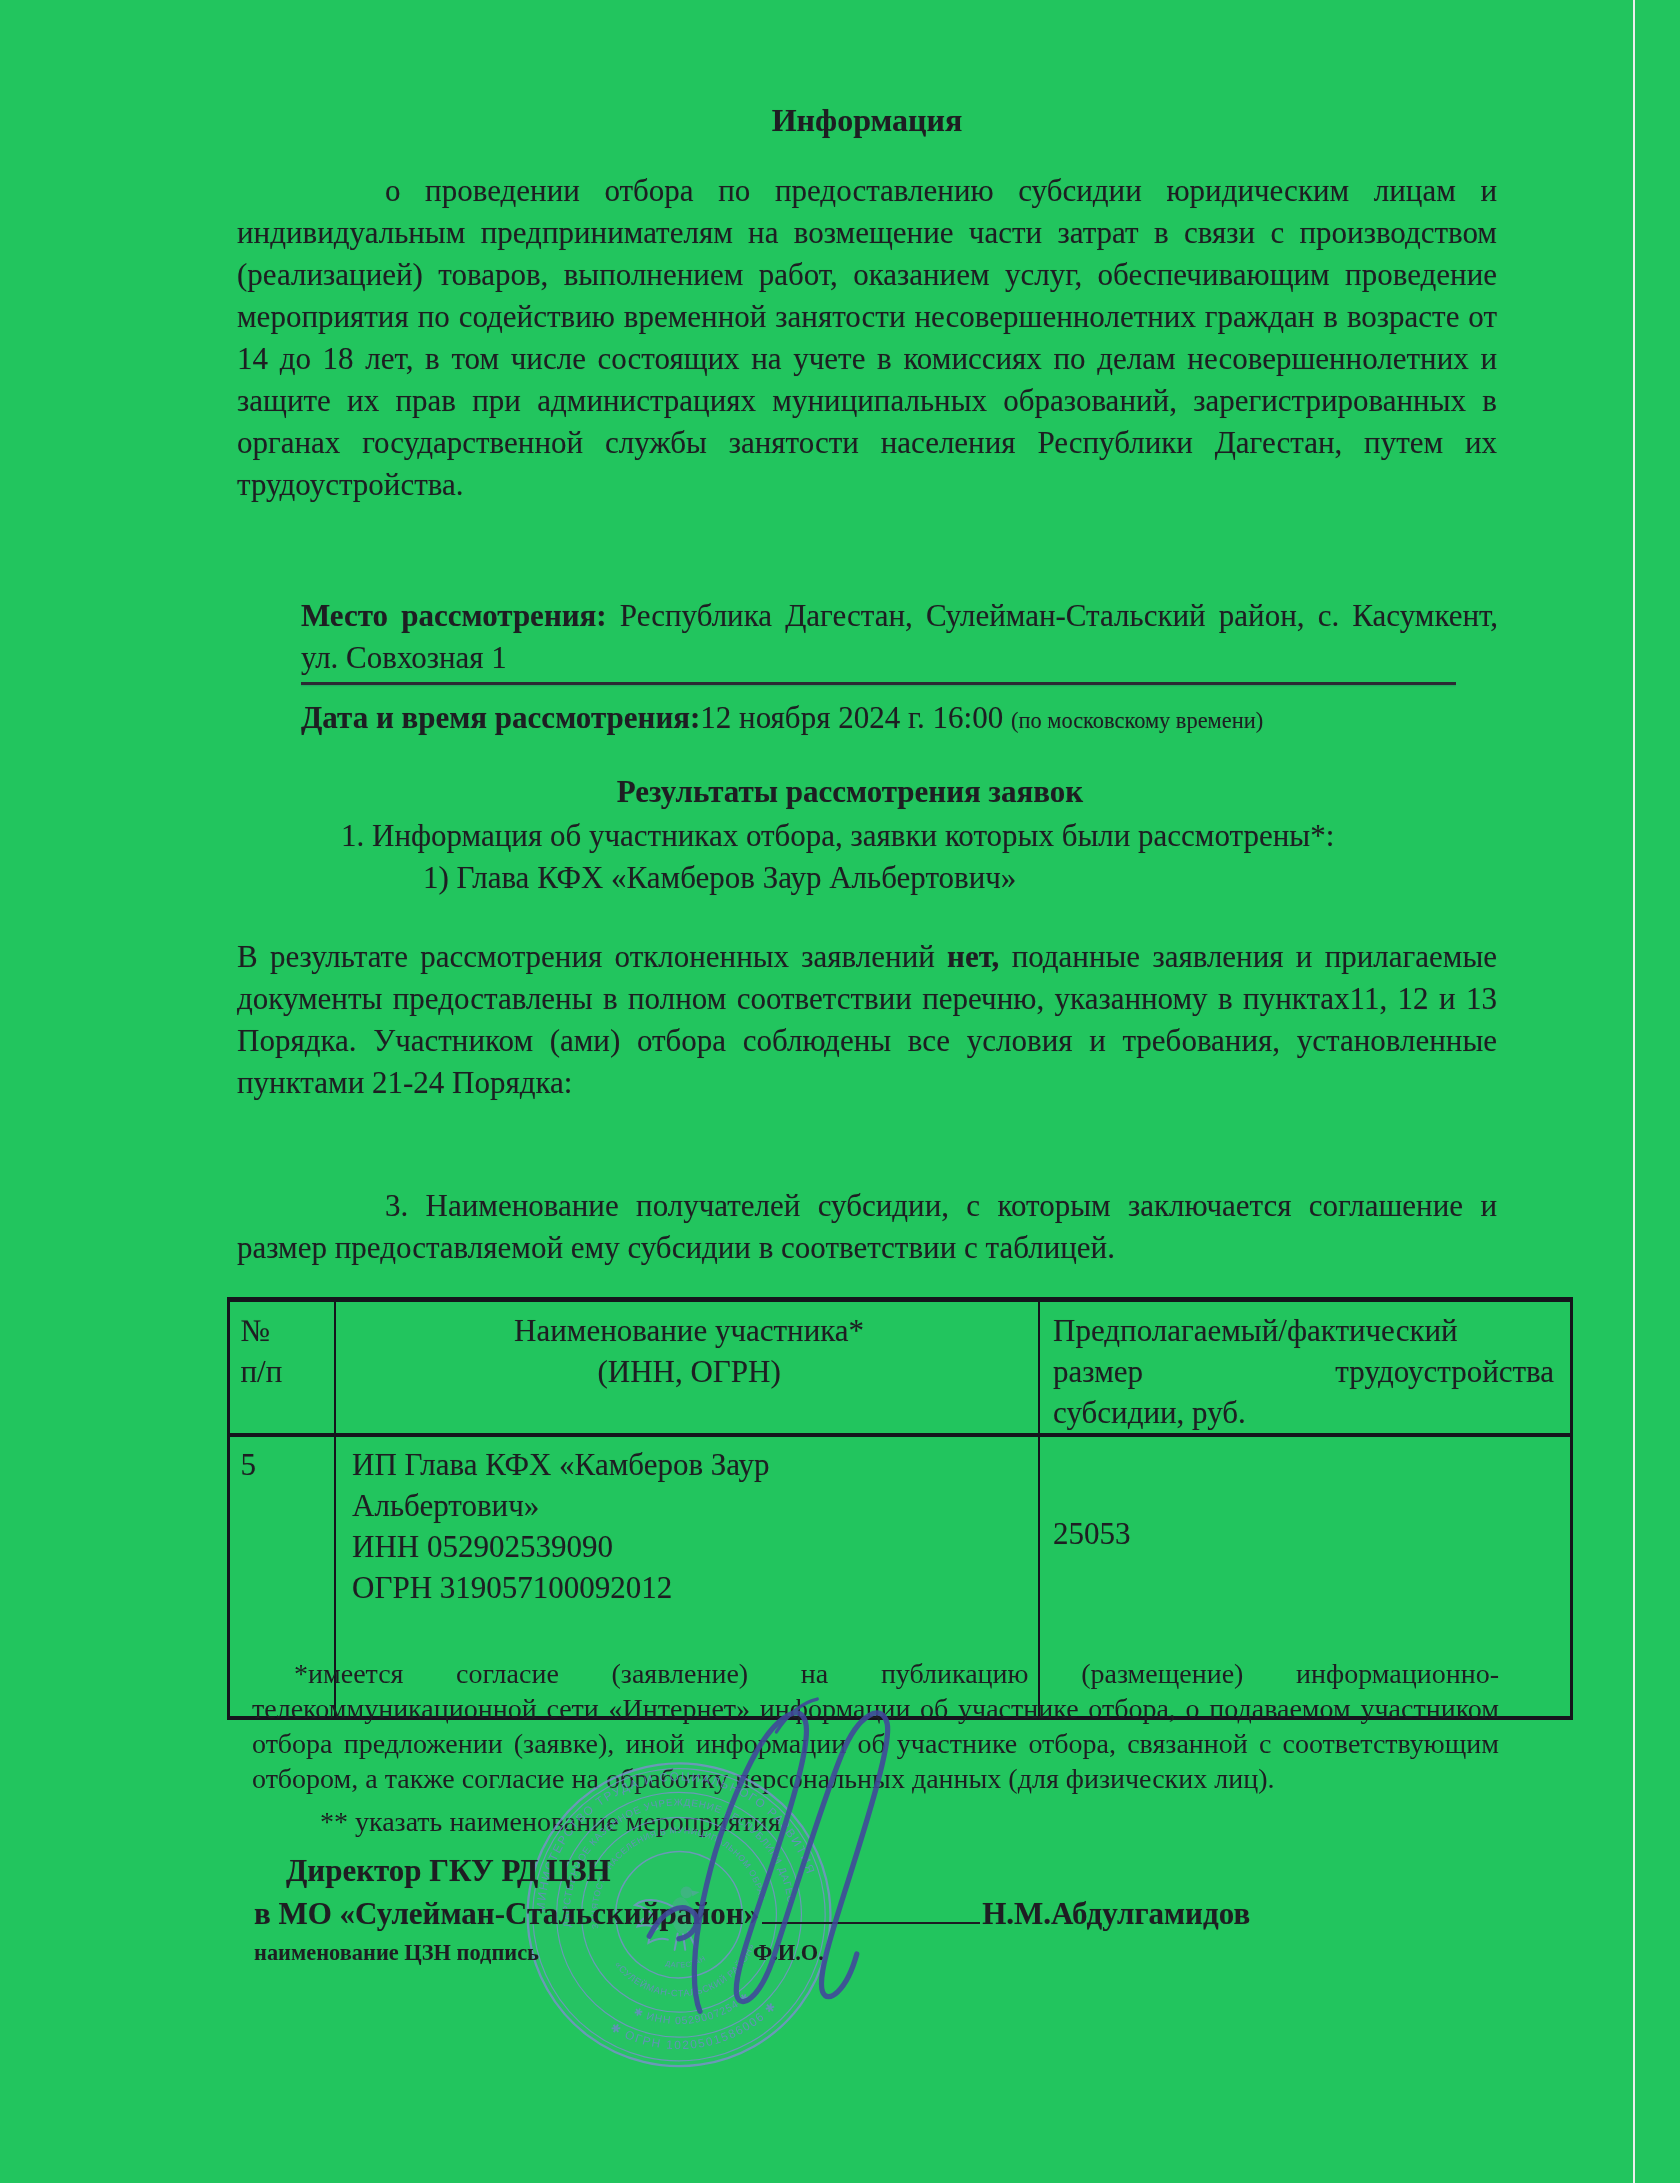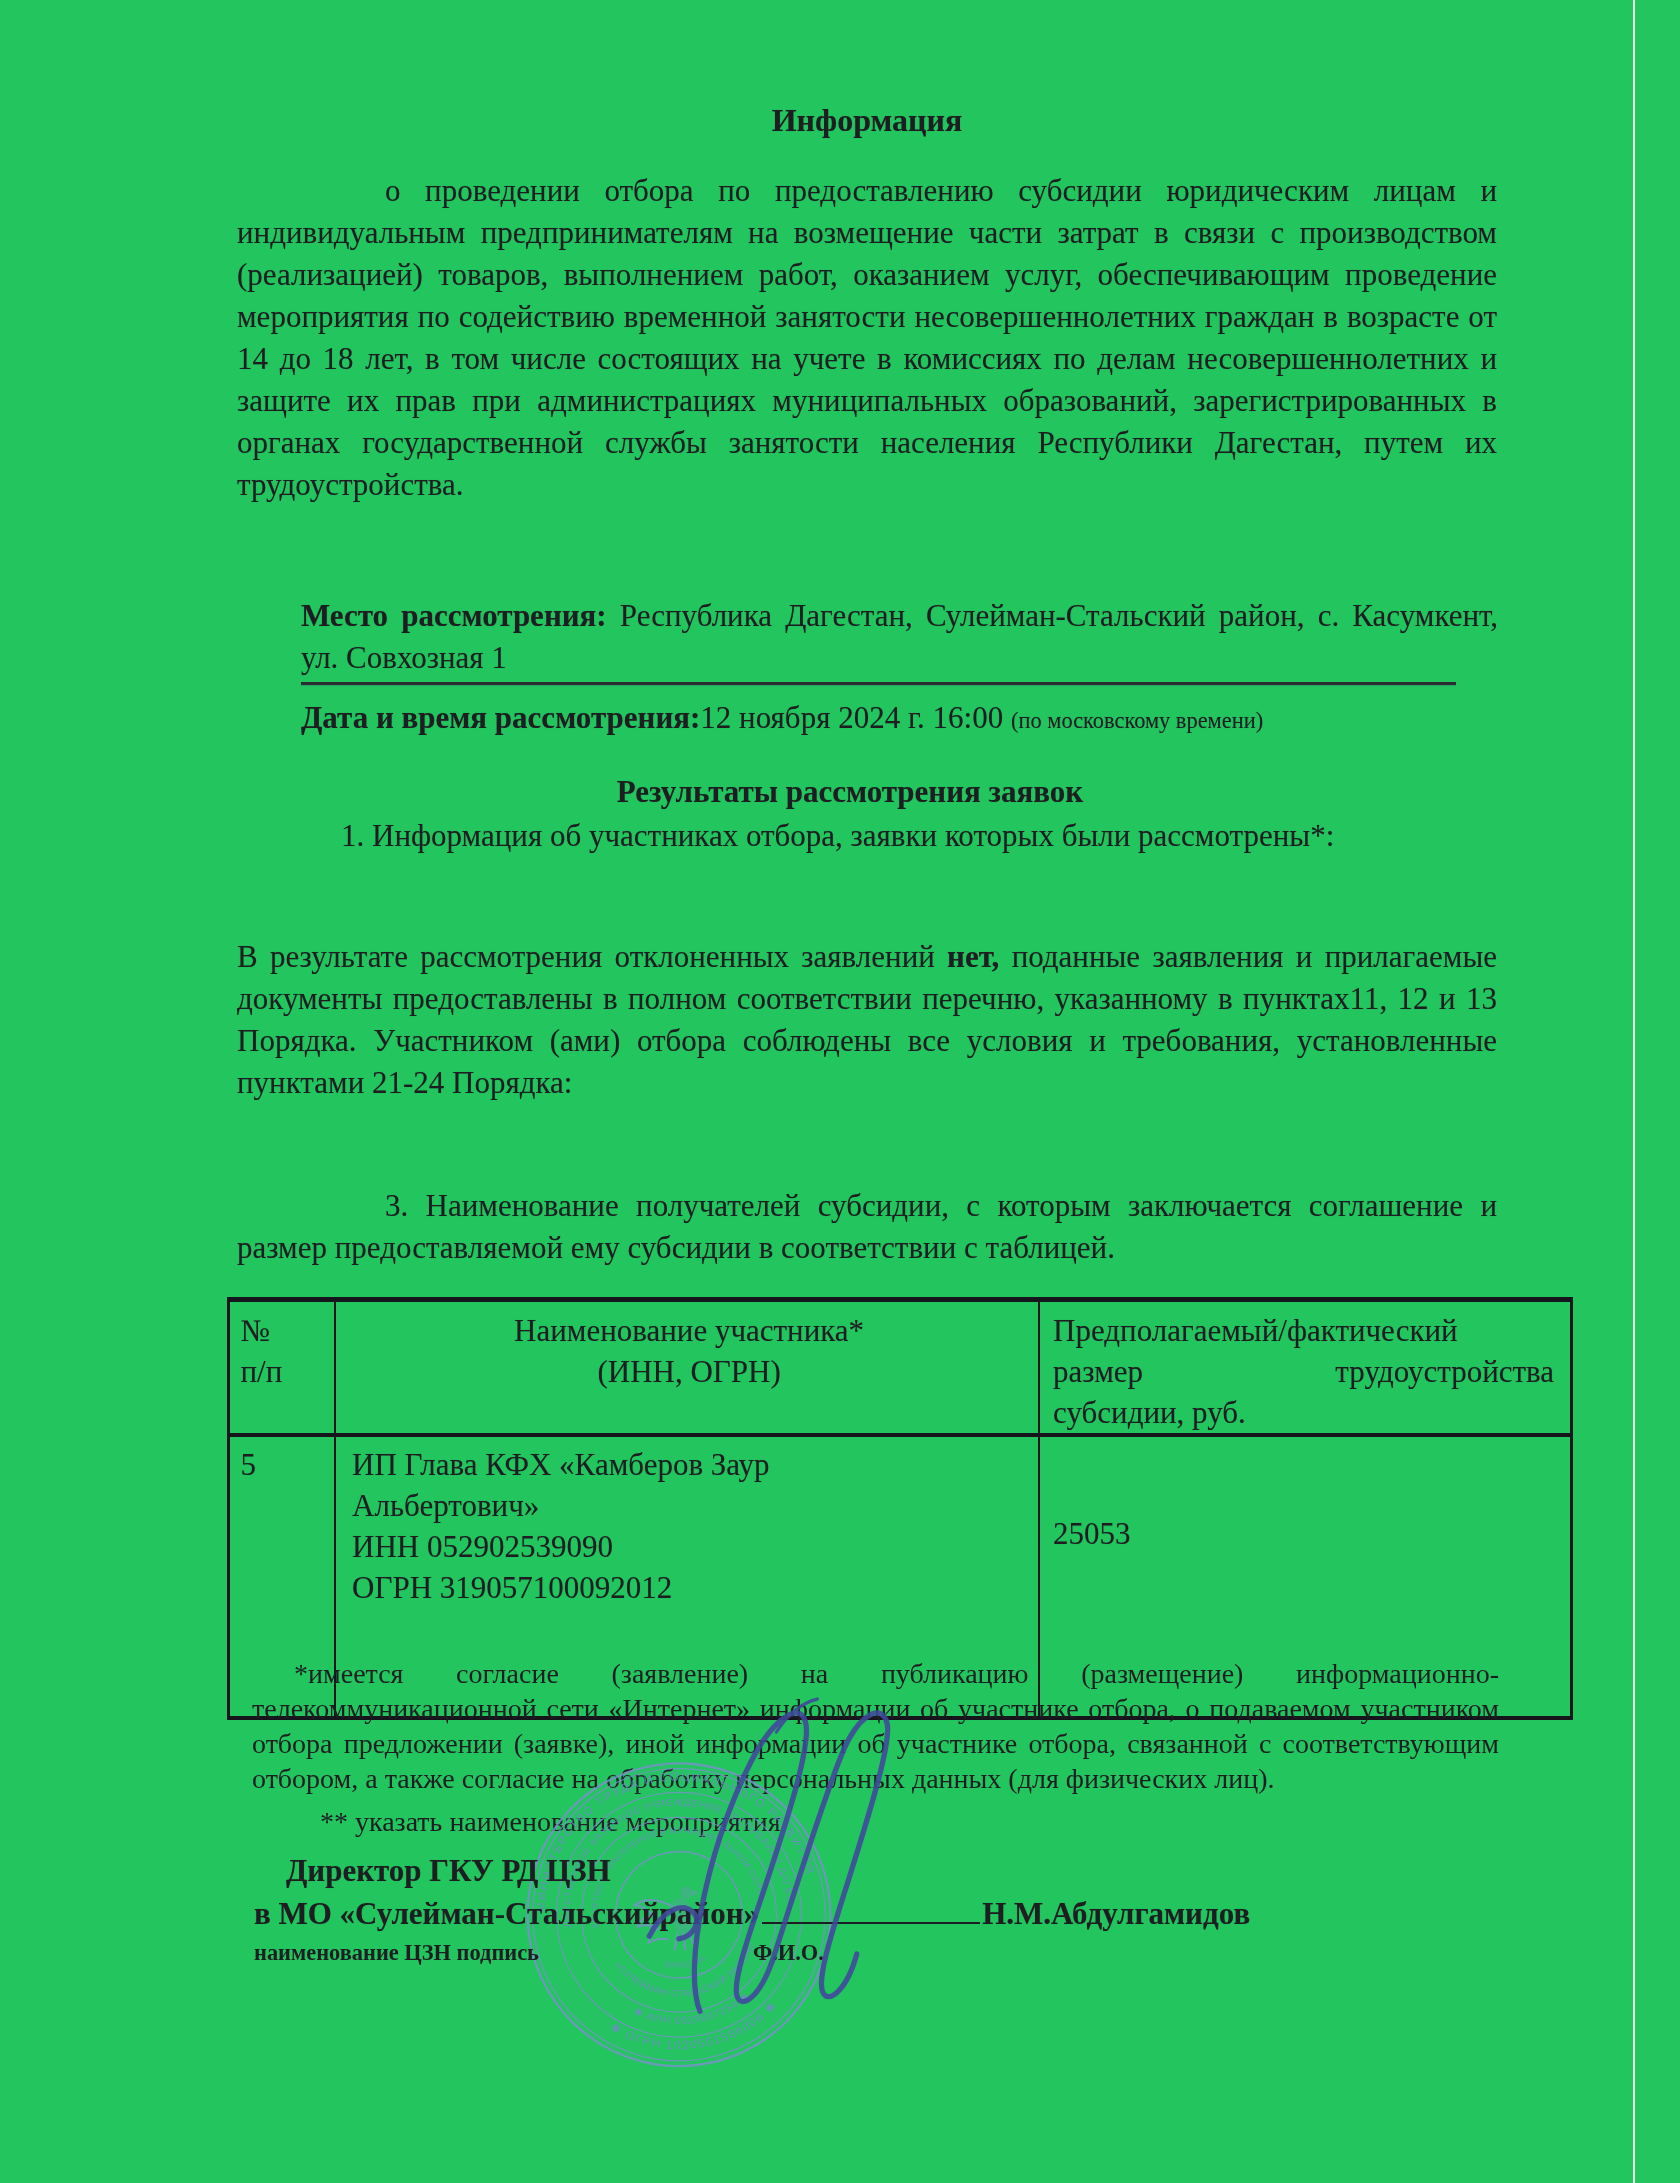--- a/index.html
+++ b/index.html
@@ -50,20 +50,21 @@
 
   <div class="rule" style="left:301px;top:682px;width:1155px;"></div>
 
   <div class="blk body-text" style="left:301px;top:697px;width:1197px;">
     <span class="b">Дата и время рассмотрения:</span><span>12 ноября 2024 г. 16:00 </span><span class="tiny">(по московскому времени)</span>
   </div>
 
   <div class="blk body-text b center" style="left:237px;top:771px;width:1226px;">Результаты рассмотрения заявок</div>
 
   <div class="blk body-text" style="left:341px;top:815px;width:1160px;">1. Информация об участниках отбора, заявки которых были рассмотрены*:</div>
+  <div class="blk body-text" style="left:423px;top:857px;width:1081px;">1) Глава КФХ «Камберов Заур Альбертович»</div>
 
   <div class="blk body-text just" style="left:237px;top:936px;width:1260px;">
     <span>В результате рассмотрения отклоненных заявлений </span><span class="b">нет,</span><span> поданные заявления и прилагаемые документы предоставлены в полном соответствии перечню, указанному в пунктах11, 12 и 13 Порядка. Участником (ами) отбора соблюдены все условия и требования, установленные пунктами 21-24 Порядка:</span>
   </div>
 
   <div class="blk body-text just indent" style="left:237px;top:1185px;width:1260px;">3. Наименование получателей субсидии, с которым заключается соглашение и размер предоставляемой ему субсидии в соответствии с таблицей.</div>
 
   <div class="blk" style="left:227px;top:1297px;">
     <table class="doc">
       <tbody>

